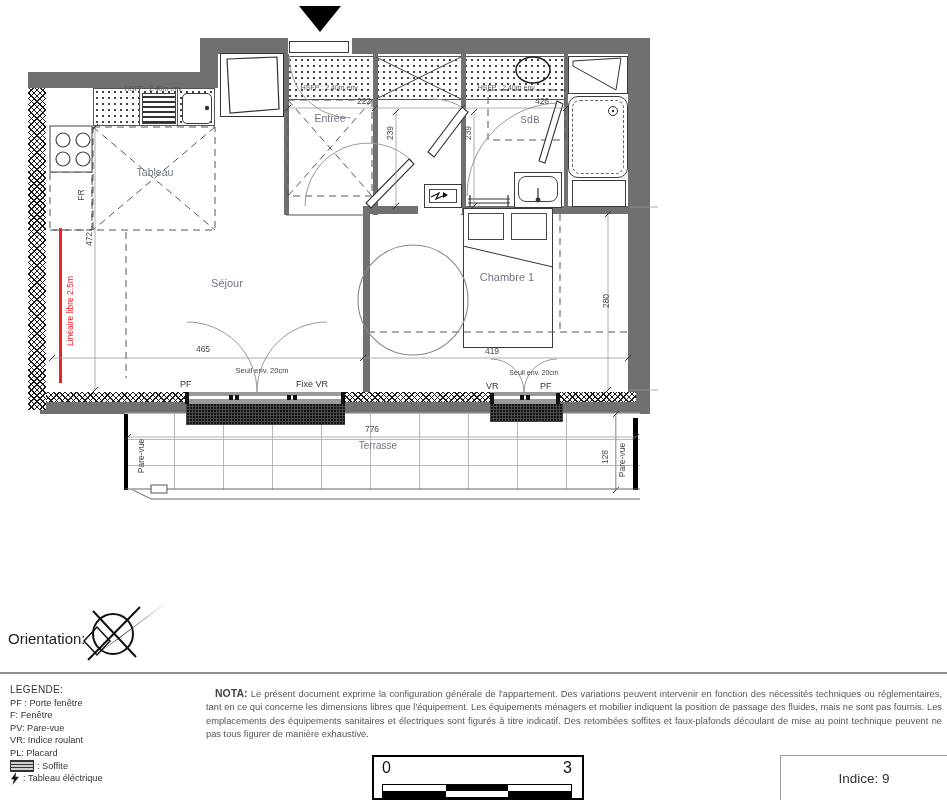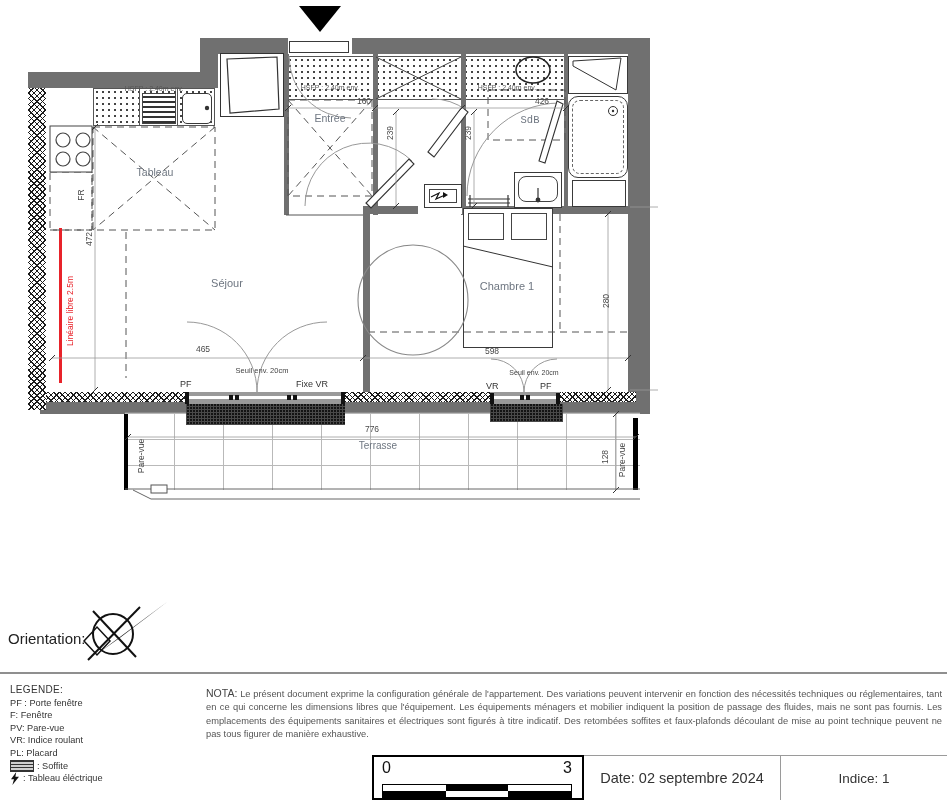--- a/index.html
+++ b/index.html
@@ -25,21 +25,21 @@
   .red{color:#e8232a;}
   .sill{background:linear-gradient(#9a9a9a 0 4px,#ffffff 4px 7px,#9a9a9a 7px 12px);}
   .fixture{background:#fff;border:1.3px solid #3a3a3a;box-sizing:border-box;}
   .divider{background:#8f8f8f;}
   .legend{color:#333;font-size:9.2px;line-height:12.6px;}
   .legend .title{font-size:10px;letter-spacing:.3px;}
   .legend-row{display:flex;align-items:center;gap:3px;}
   .swatch{width:22px;height:10px;border:1px solid #333;
           background:repeating-linear-gradient(0deg,#333 0 1.5px,#cfcfcf 1.5px 3px);}
   .nota{color:#555;font-size:9.3px;line-height:13.4px;text-align:justify;}
-  .nota b{color:#444;font-weight:normal;font-size:10.5px;}
+  .nota b{color:#444;font-weight:bold;font-size:10.5px;margin-left:9px;}
   .footbox{box-sizing:border-box;color:#333;display:flex;align-items:center;justify-content:center;}
   .scalebox{border:2px solid #000;}
   .scale-num{position:absolute;top:2px;font-size:16px;color:#111;}
   .bar{position:absolute;left:8px;right:10px;top:27px;height:12px;border:1.5px solid #000;
        display:grid;grid-template-columns:1fr 1fr 1fr;grid-template-rows:1fr 1fr;}
   .b{background:#000;}.w{background:#fff;}
   .tri{width:0;height:0;border-left:21px solid transparent;border-right:21px solid transparent;
        border-top:26px solid #000;}
 </style>
 </head>
@@ -249,31 +249,31 @@
   </svg>
 
   <div class="abs hsfp" style="left:96px;top:85px;width:116px;">HSFP : 2.40m env.</div>
   <div class="abs hsfp" style="left:288px;top:84px;width:84px;">HSFP : 2.40m env.</div>
   <div class="abs hsfp" style="left:464px;top:84px;width:86px;">HSFP : 2.40m env.</div>
 
   <div class="abs roomlbl" style="left:300px;top:112px;width:60px;">Entrée</div>
   <div class="abs roomlbl" style="left:505px;top:114px;width:50px;font-family:Liberation Mono, monospace;">SdB</div>
   <div class="abs roomlbl" style="left:119px;top:166px;width:72px;">Tableau</div>
   <div class="abs roomlbl" style="left:192px;top:277px;width:70px;font-size:11px;">Séjour</div>
-  <div class="abs roomlbl" style="left:462px;top:280px;width:90px;font-size:11px;">Chambre 1</div>
+  <div class="abs roomlbl" style="left:462px;top:271px;width:90px;font-size:11px;">Chambre 1</div>
   <div class="abs roomlbl" style="left:348px;top:440px;width:60px;font-size:10px;">Terrasse</div>
 
-  <div class="abs dim" style="left:344px;top:96px;width:40px;">160</div>
+  <div class="abs dim" style="left:344px;top:96px;width:40px;">222</div>
   <div class="abs dim" style="left:522px;top:96px;width:40px;">426</div>
   <div class="abs dim rot" style="left:378px;top:128px;width:24px;">239</div>
   <div class="abs dim rot" style="left:456px;top:128px;width:24px;">239</div>
   <div class="abs dim rot" style="left:77px;top:234px;width:24px;">472</div>
   <div class="abs dim rot" style="left:594px;top:296px;width:24px;">280</div>
   <div class="abs dim" style="left:185px;top:344px;width:36px;">465</div>
-  <div class="abs dim" style="left:474px;top:346px;width:36px;">598</div>
+  <div class="abs dim" style="left:474px;top:346px;width:36px;">419</div>
   <div class="abs dim" style="left:352px;top:424px;width:40px;">776</div>
   <div class="abs dim rot" style="left:593px;top:452px;width:24px;">128</div>
 
   <div class="abs ann" style="left:216px;top:366px;width:92px;">Seuil env. 20cm</div>
   <div class="abs ann" style="left:492px;top:369px;width:84px;font-size:7px;">Seuil env. 20cm</div>
   <div class="abs winlbl" style="left:180px;top:379px;">PF</div>
   <div class="abs winlbl" style="left:296px;top:379px;">Fixe  VR</div>
   <div class="abs winlbl" style="left:486px;top:381px;text-align:center;">VR</div>
   <div class="abs winlbl" style="left:540px;top:381px;">PF</div>
 
@@ -315,20 +315,17 @@
     <span class="scale-num" style="right:10px;">3</span>
     <div class="bar">
       <span class="w"></span>
         <span class="b"></span>
         <span class="w"></span>
       <span class="b"></span>
         <span class="w"></span>
         <span class="b"></span>
     </div>
   </div>
-  <div class="abs footbox" style="left:584px;top:755px;width:196px;height:45px;border-top:1px solid #9a9a9a;font-size:14.5px;">
-    <span>Date: 02 septembre 2024</span>
+  <div class="abs footbox" style="left:780px;top:755px;width:167px;height:45px;border-top:1px solid #9a9a9a;border-left:1px solid #9a9a9a;font-size:13.5px;">
+    <span>Indice: 9</span>
   </div>
-  <div class="abs footbox" style="left:780px;top:755px;width:167px;height:45px;border-top:1px solid #9a9a9a;border-left:1px solid #9a9a9a;font-size:13.5px;">
-    <span>Indice: 1</span>
-  </div>
 
 </div>
 
 </body></html>

